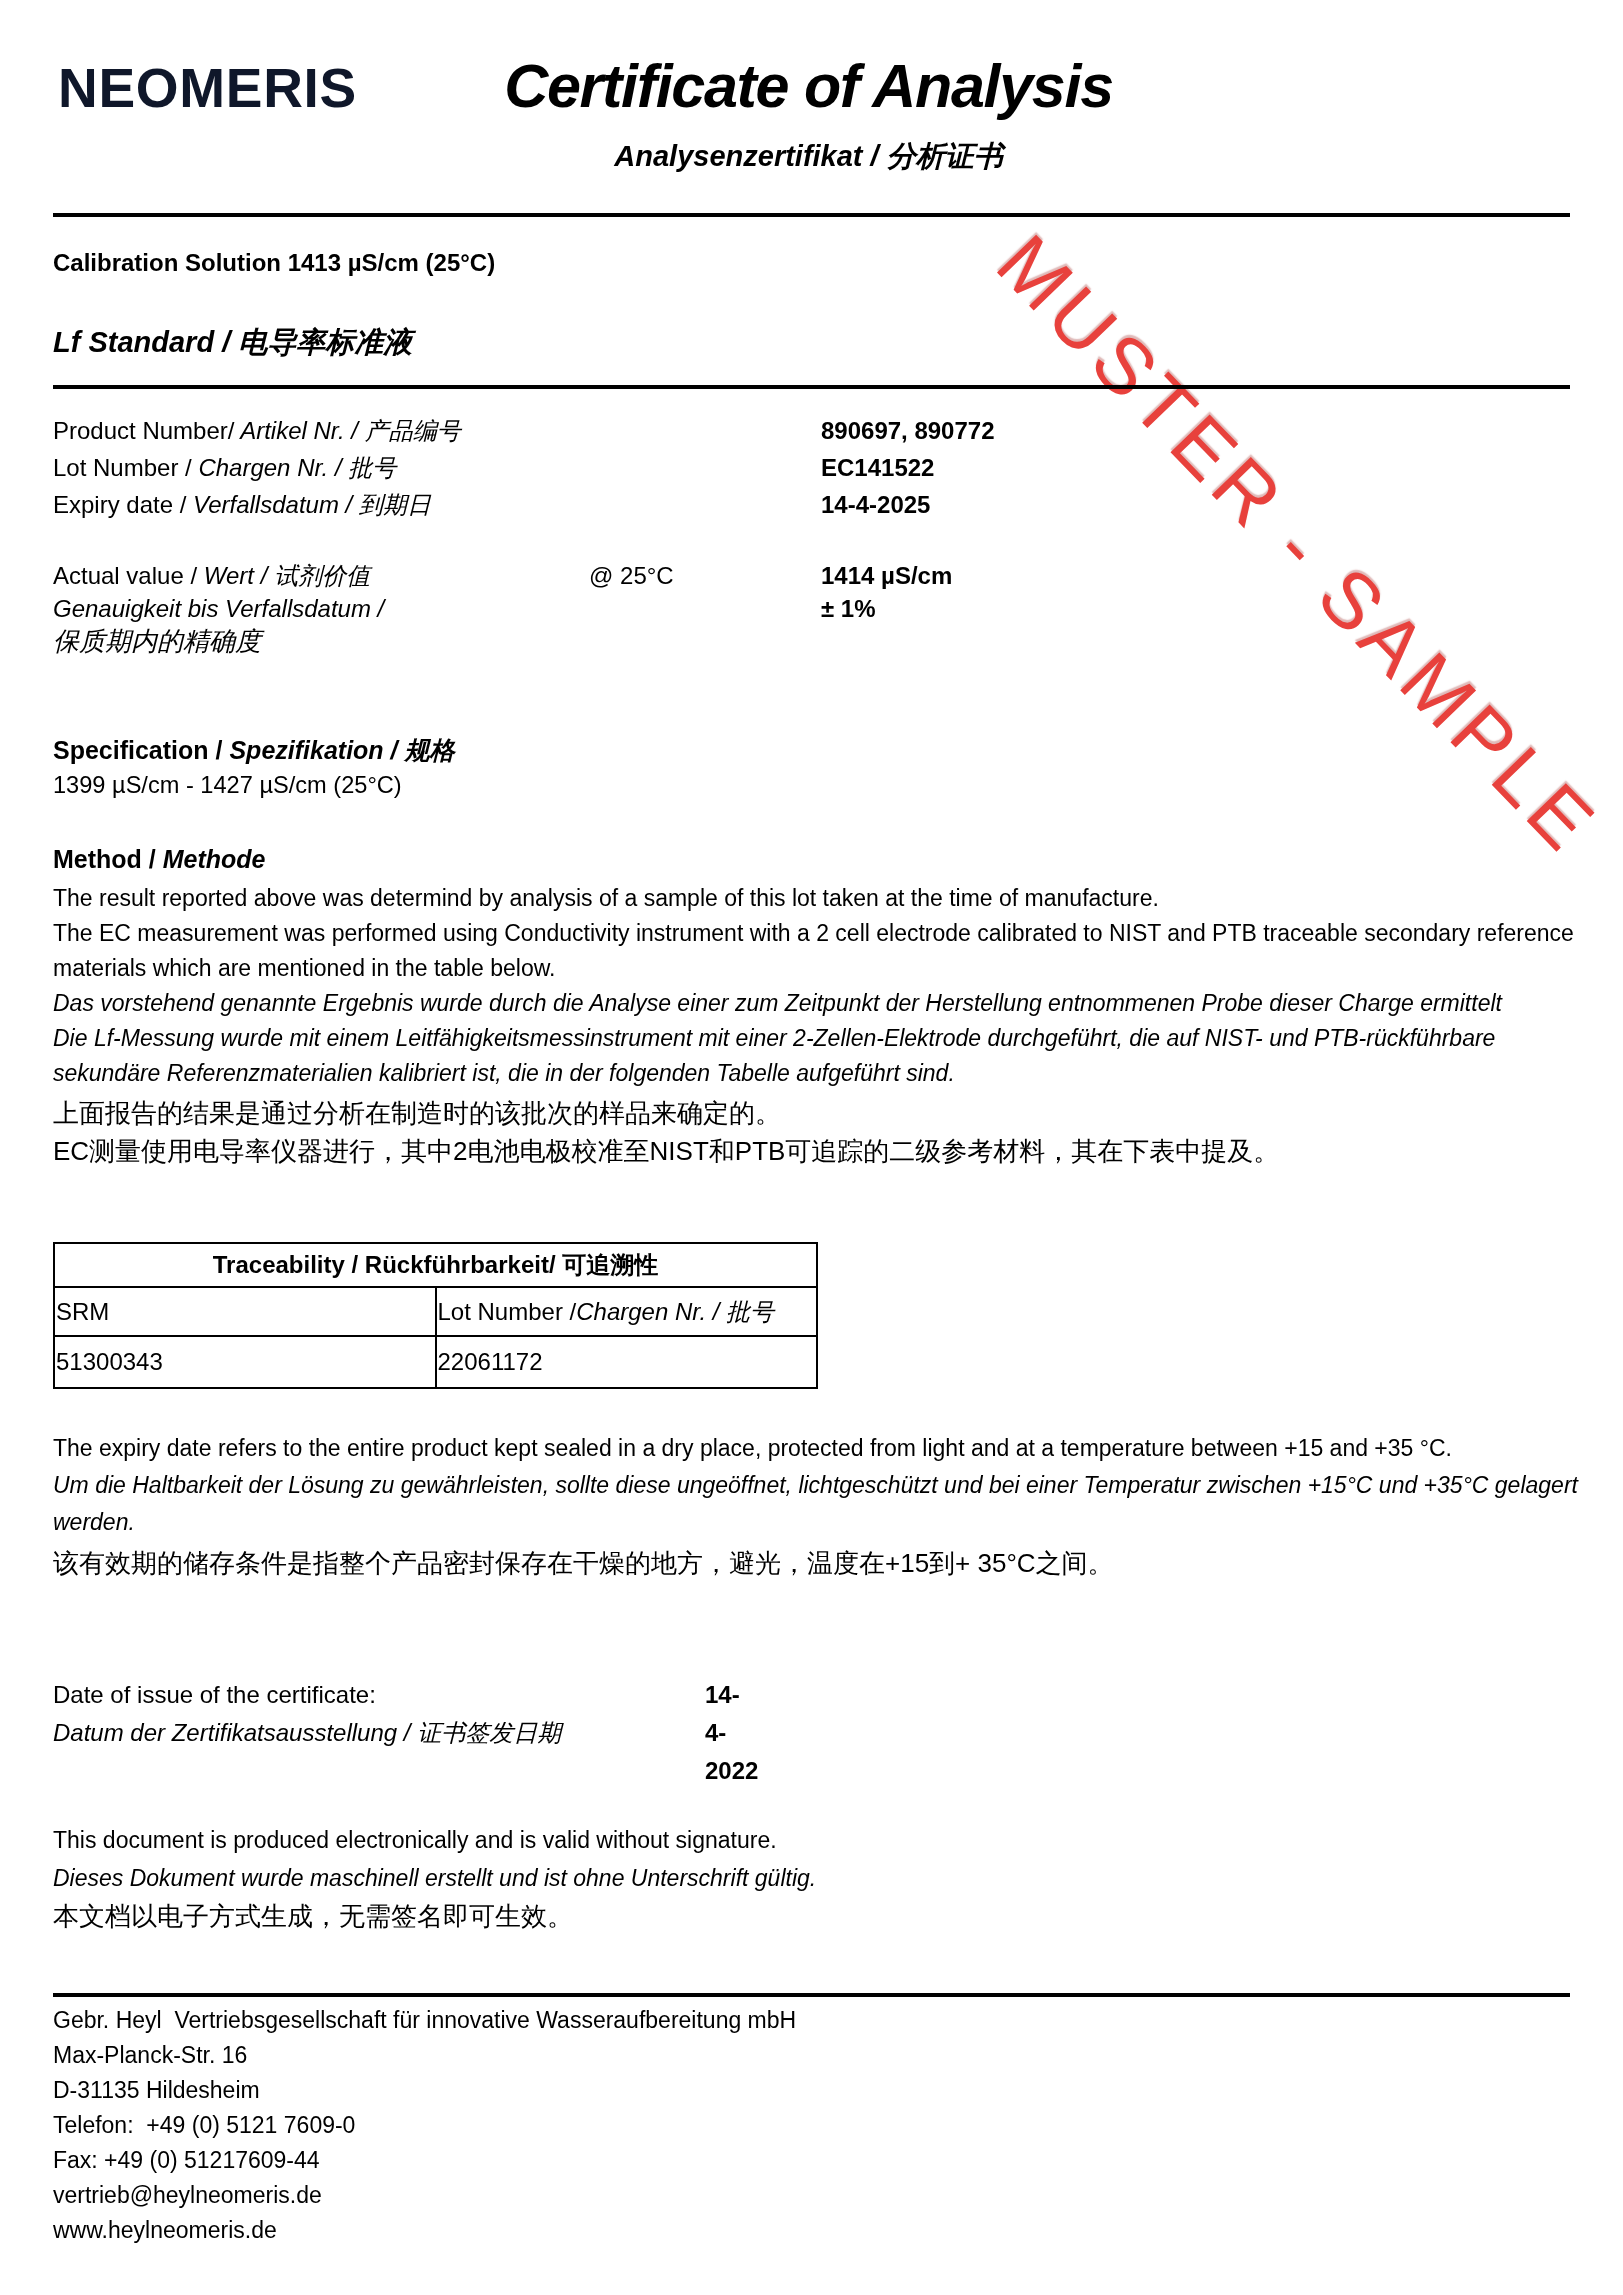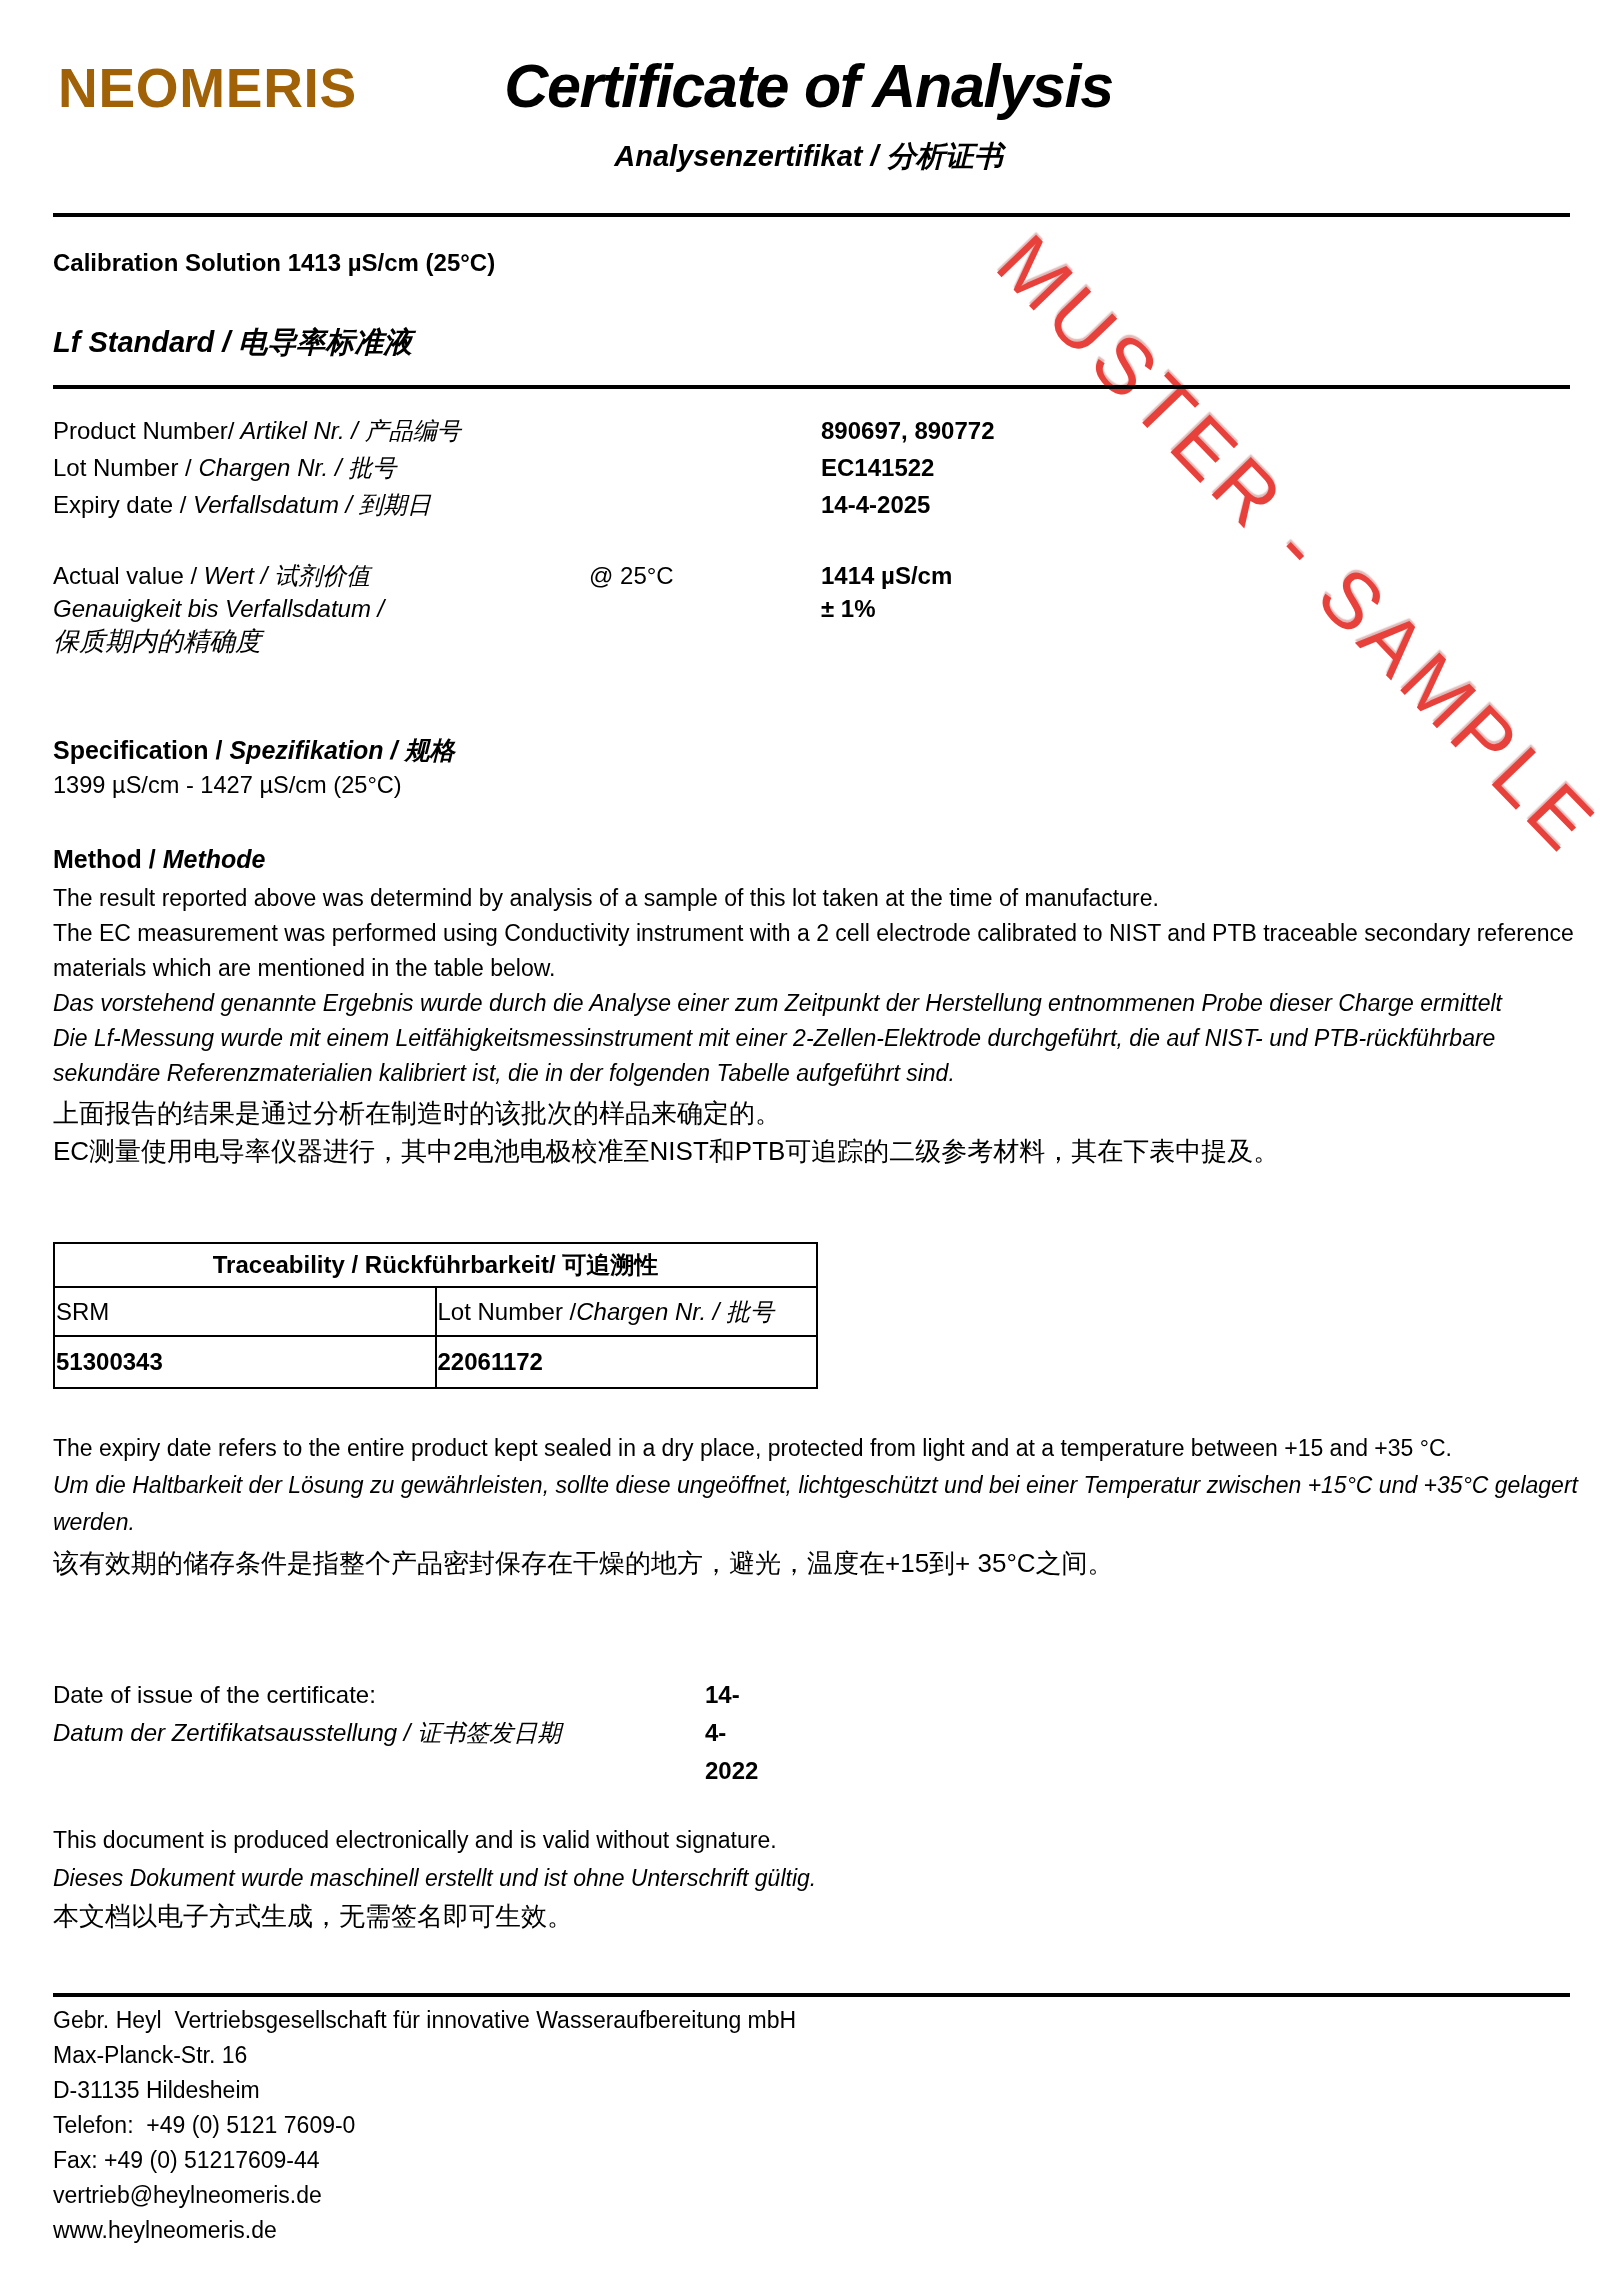--- a/index.html
+++ b/index.html
@@ -11,21 +11,21 @@
     color:#000;
     overflow:hidden;
     margin:0 auto;
   }
   [data-bind]{white-space:pre-wrap;}
   .i{font-style:italic;}
   .rule{position:absolute;left:53px;width:1517px;height:3.9px;background:#000;}
 
   
   .logo{position:absolute;left:58px;top:56px;font-size:55px;font-weight:800;
-        letter-spacing:0.7px;color:#a16207;}
+        letter-spacing:0.7px;color:#0f172a;}
   .title-wrap{position:absolute;left:429px;top:51px;width:759px;text-align:center;}
   .doc-title{font-size:61px;font-weight:bold;font-style:italic;letter-spacing:-1.3px;}
   .doc-subtitle{margin-top:15.7px;font-size:29px;font-weight:bold;font-style:italic;}
 
   
   .watermark{
     position:absolute;left:1045px;top:217px;
     transform:rotate(46deg);transform-origin:0 0;
     font-size:79px;letter-spacing:6.5px;white-space:nowrap;
     color:#E8413C;
@@ -51,21 +51,21 @@
   .nowrap{white-space:pre !important;}
   .zh-line{font-size:26px;line-height:38px;}
 
   
   .trace{position:absolute;left:53px;top:1242px;width:765px;border-collapse:collapse;
          table-layout:fixed;}
   .trace th,.trace td{border:2.6px solid #000;font-size:24px;padding:0 1px;}
   .trace th{height:42px;text-align:center;font-weight:bold;}
   .trace td{height:47px;text-align:left;font-weight:normal;vertical-align:middle;}
   .trace .c1{width:268px;}
-  .trace .vals td{font-weight:bold;height:50px;}
+  .trace .vals td{font-weight:normal;height:50px;}
 
   
   .issue-block{position:absolute;left:53px;top:1676px;font-size:24px;}
   .issue-block .lrow{height:38px;line-height:38px;}
   .validity-block{position:absolute;left:53px;top:1821px;font-size:23px;line-height:38px;}
 
   
   .footer-rule{top:1993px;height:3.9px;}
   .footer-block{position:absolute;left:53px;top:2003px;font-size:23px;line-height:35px;}
 </style>

